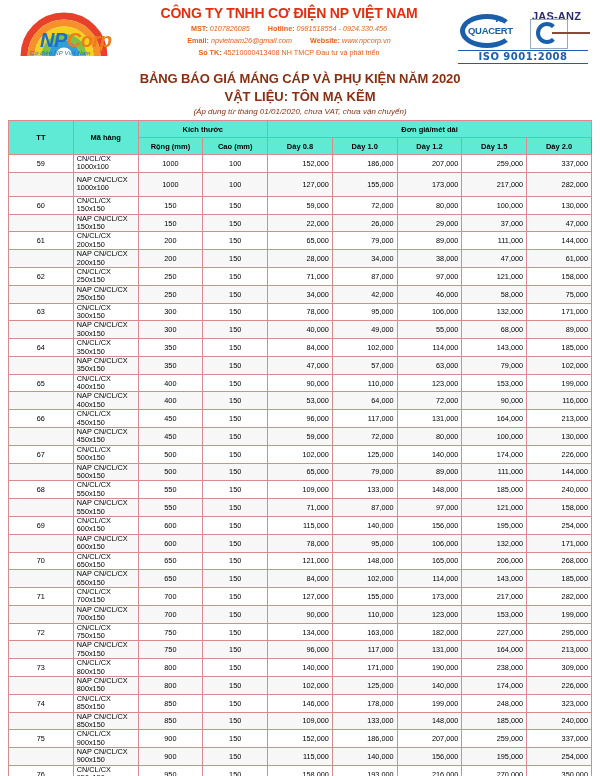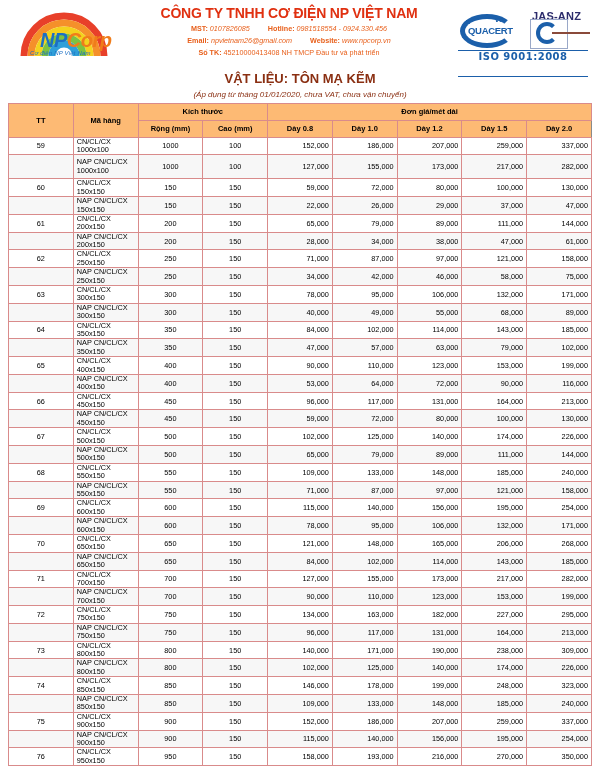--- a/index.html
+++ b/index.html
@@ -189,21 +189,21 @@
     left: 2px;
     top: 44px;
     width: 130px;
     text-align: center;
     font-size: 10px;
     font-weight: bold;
     color: #1b5faa;
     letter-spacing: 0.5px;
     border-top: 1.5px solid #1b5faa;
     border-bottom: 1.5px solid #1b5faa;
-    padding: 0 0 14px 0;
+    padding: 0 0 1px 0;
     font-family: "DejaVu Sans", sans-serif;
   }
 
   
   .title-block {
     text-align: center;
     padding: 6px 0 4px 0;
   }
   .title-main {
     color: #8a2f12;
@@ -240,21 +240,21 @@
   table.pricelist td {
     border: 1px solid #d98b8b;
     padding: 0 3px;
     height: 17px;
     box-sizing: border-box;
     vertical-align: middle;
   }
   table.pricelist thead th {
     font-weight: bold;
     text-align: center;
-    background: #fdba74;
+    background: #5eead4;
     font-size: 7.5px;
     border-color: #d98b8b;
   }
   thead th.grp-price {
     border: 1.6px solid #8a8a8a;
   }
   thead th.sub-price {
     border-left: 1px solid #d98b8b;
     border-right: 1px solid #d98b8b;
     border-bottom: 1.6px solid #8a8a8a;
@@ -328,20 +328,21 @@
         <div class="jas">JAS-ANZ</div>
         <div class="jas-box"></div>
         <div class="jas-c"></div>
         <div class="jas-bar"></div>
         <div class="iso-line">ISO 9001:2008</div>
       </div>
     </div>
   </div>
 
   <div class="title-block">
+    <div class="title-main">BẢNG BÁO GIÁ MÁNG CÁP VÀ PHỤ KIỆN NĂM 2020</div>
     <div class="title-sub">VẬT LIỆU: TÔN MẠ KẼM</div>
     <div class="title-note">(Áp dụng từ tháng 01/01/2020, chưa VAT, chưa vận chuyển)</div>
   </div>
 
   <div class="table-wrap">
     <table class="pricelist">
       <thead>
         <tr>
           <th rowspan="2" class="c-tt">TT</th>
           <th rowspan="2" class="c-name">Mã hàng</th>

